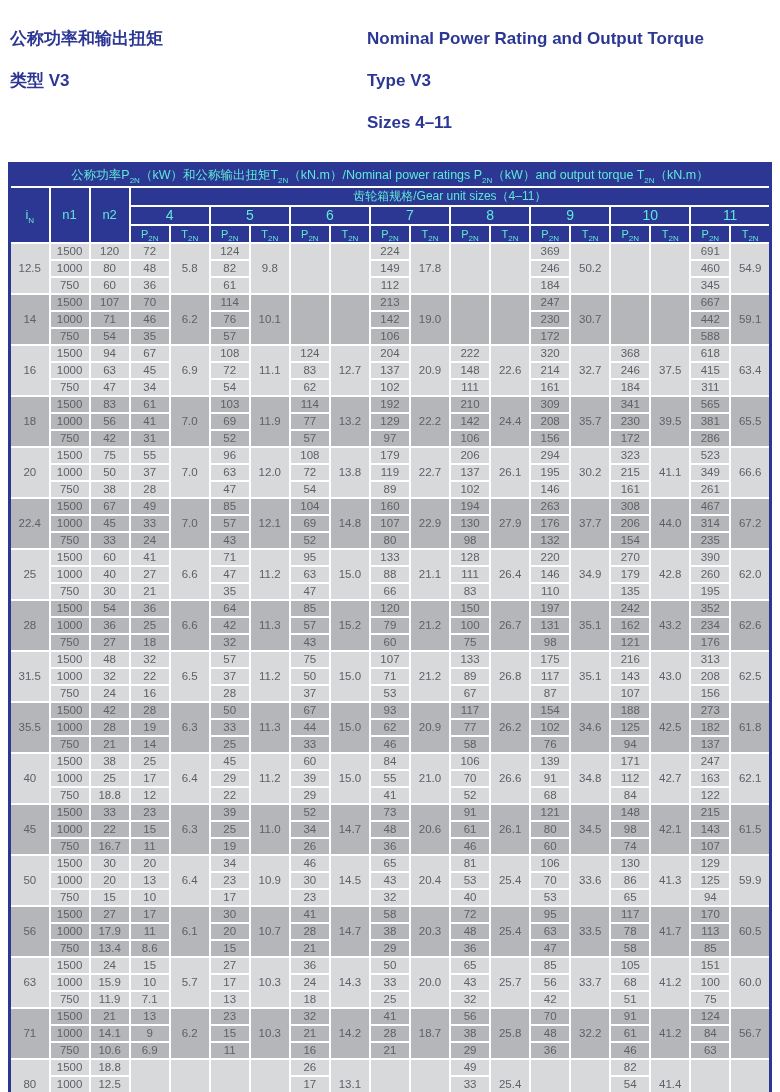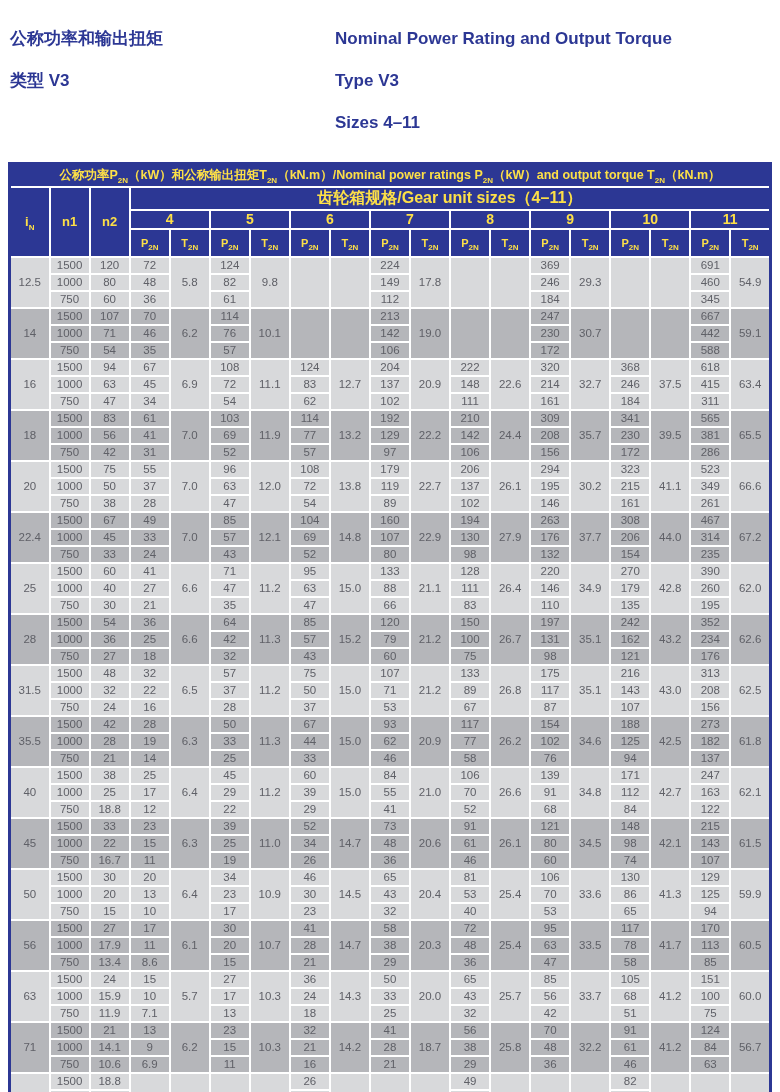--- a/index.html
+++ b/index.html
@@ -6,20 +6,21 @@
   html, body { margin: 0; padding: 0; }
   body {
     width: 780px; height: 1092px;
     background: #ffffff;
     font-family: "Liberation Sans", sans-serif;
     overflow: hidden;
   }
   .titles {
     display: flex;
     padding: 7px 0 0 10px;
+    gap: 32px;
   }
   .title-col {
     color: #2c3794;
     font-weight: bold;
     font-size: 17px;
     line-height: 21px;
     white-space: pre-line;
   }
   .title-col.zh { width: 325px; }
   .title-line { height: 21px; }
@@ -32,29 +33,29 @@
   }
   .gear-table th, .gear-table td {
     border: 2px solid #ffffff;
     text-align: center;
     vertical-align: middle;
     padding: 0;
     overflow: hidden;
   }
   .gear-table thead th {
     background: #2c3794;
-    color: #fde047;
-    font-weight: bold;
+    color: #5eead4;
+    font-weight: normal;
     margin-top: 36px;
   }
   tr.hdr-title th { font-size: 12.5px; height: 23px; }
-  tr.hdr-gear th.gear-span { font-size: 16px; height: 17px; }
+  tr.hdr-gear th.gear-span { font-size: 12px; height: 17px; }
   th.corner-hdr { font-size: 13px; }
   tr.hdr-sizes th { font-size: 14px; height: 19px; }
-  tr.hdr-pt th { font-size: 11px; height: 28px; }
+  tr.hdr-pt th { font-size: 11px; height: 18px; }
   .gear-table sub { font-size: 8px; line-height: 0; }
   tbody td {
     font-size: 11.5px;
     color: #5f6067;
     height: 15px;
     line-height: 15px;
   }
   tbody tr.light td { background: #d8d9db; }
   tbody tr.dark td { background: #b5b6ba; }
   td.ratio { font-size: 11.5px; }
@@ -123,21 +124,21 @@
         <td rowspan="3">5.8</td>
         <td>124</td>
         <td rowspan="3">9.8</td>
         <td rowspan="3"></td>
         <td rowspan="3"></td>
         <td>224</td>
         <td rowspan="3">17.8</td>
         <td rowspan="3"></td>
         <td rowspan="3"></td>
         <td>369</td>
-        <td rowspan="3">29.3</td>
+        <td rowspan="3">50.2</td>
         <td rowspan="3"></td>
         <td rowspan="3"></td>
         <td>691</td>
         <td rowspan="3">54.9</td>
       </tr>
       <tr class="light">
         <td>1000</td>
         <td>80</td>
         <td>48</td>
         <td>82</td>

